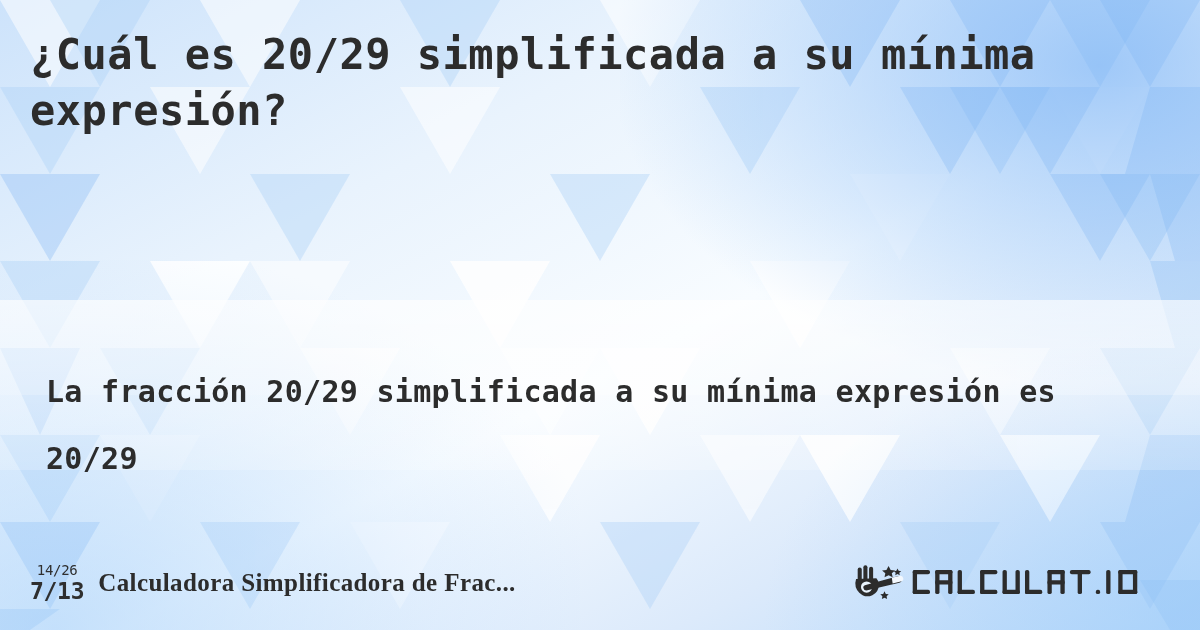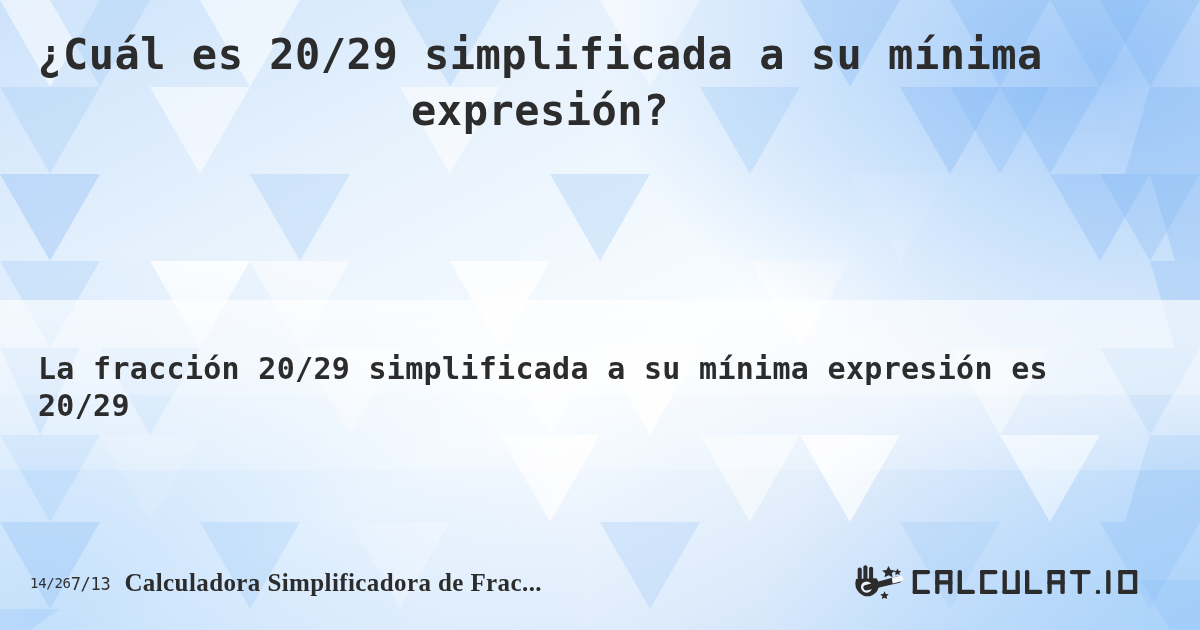--- a/index.html
+++ b/index.html
@@ -80,44 +80,43 @@
     left: 30px;
     top: 27px;
     width: 1020px;
     margin: 0;
     font-size: 42px;
     line-height: 56px;
     font-weight: bold;
     letter-spacing: 0.5px;
     color: #2c2c2c;
     font-family: "DejaVu Sans Mono", "Liberation Mono", monospace;
-    text-align: center;
   }
 
   .lede {
     position: absolute;
     left: 30px;
     top: 176px;
     width: 1110px;
     margin: 0;
     font-size: 22px;
     line-height: 39px;
     font-weight: normal;
     color: #52565c;
     font-family: "DejaVu Sans Mono", "Liberation Mono", monospace;
   }
 
   .answer {
     position: absolute;
     left: 30px;
     top: 342px;
     width: 1060px;
-    margin: 8px;
+    margin: 16px;
     font-size: 30px;
-    line-height: 37px;
+    line-height: 67px;
     font-weight: bold;
     letter-spacing: 0.3px;
     color: #2c2c2c;
     font-family: "DejaVu Sans Mono", "Liberation Mono", monospace;
   }
 
   
   .footer {
     position: absolute;
     left: 30px;
@@ -131,35 +130,37 @@
   .footer-left {
     display: flex;
     align-items: center;
     gap: 14px;
     min-width: 0;
     flex: 1 1 auto;
   }
 
   .frac-icon {
     display: flex;
+    flex-direction: column;
     align-items: center;
     justify-content: center;
     line-height: 1;
     color: #2f2f2f;
     font-family: "DejaVu Sans Mono", "Liberation Mono", monospace;
     flex: 0 0 auto;
   }
   .frac-icon .num {
     font-size: 14px;
     letter-spacing: -0.3px;
   }
   .frac-icon .den {
-    font-size: 17px;
+    font-size: 23px;
     margin-top: 3px;
     letter-spacing: -0.3px;
+    font-weight: bold;
   }
 
   .footer-title {
     font-size: 25px;
     font-weight: bold;
     letter-spacing: 0.4px;
     color: #2c2c2c;
     white-space: nowrap;
     overflow: hidden;
     font-family: Liberation Serif, serif;

